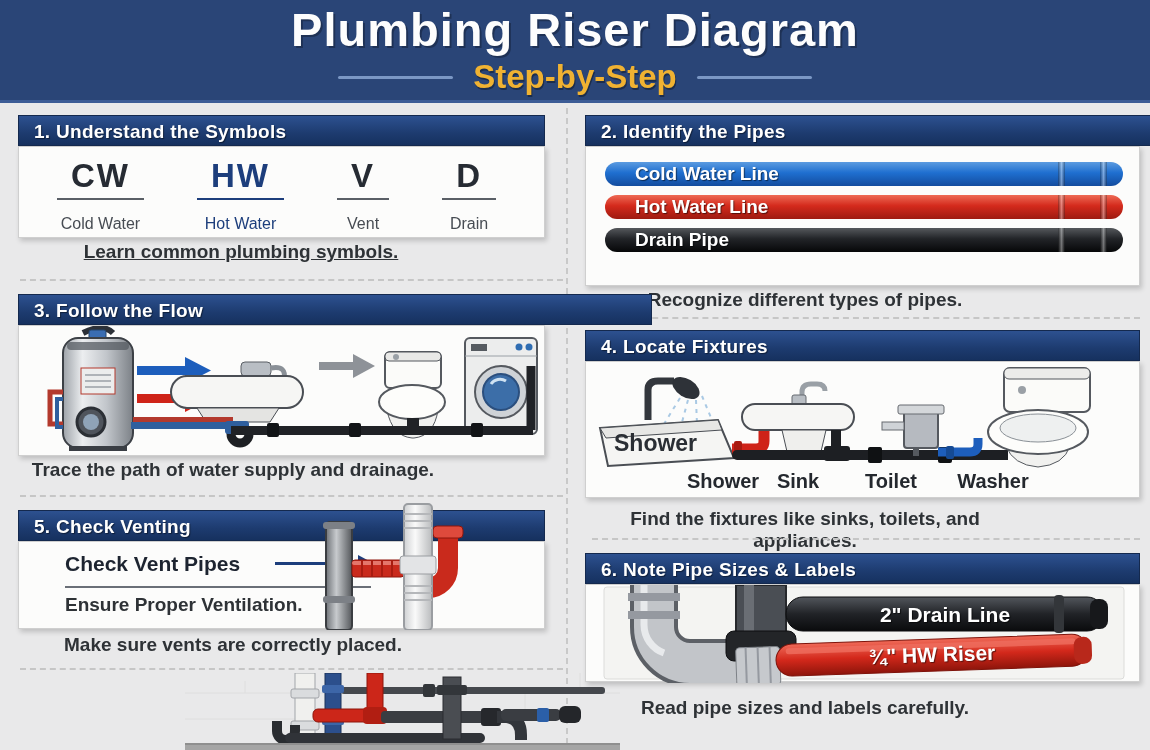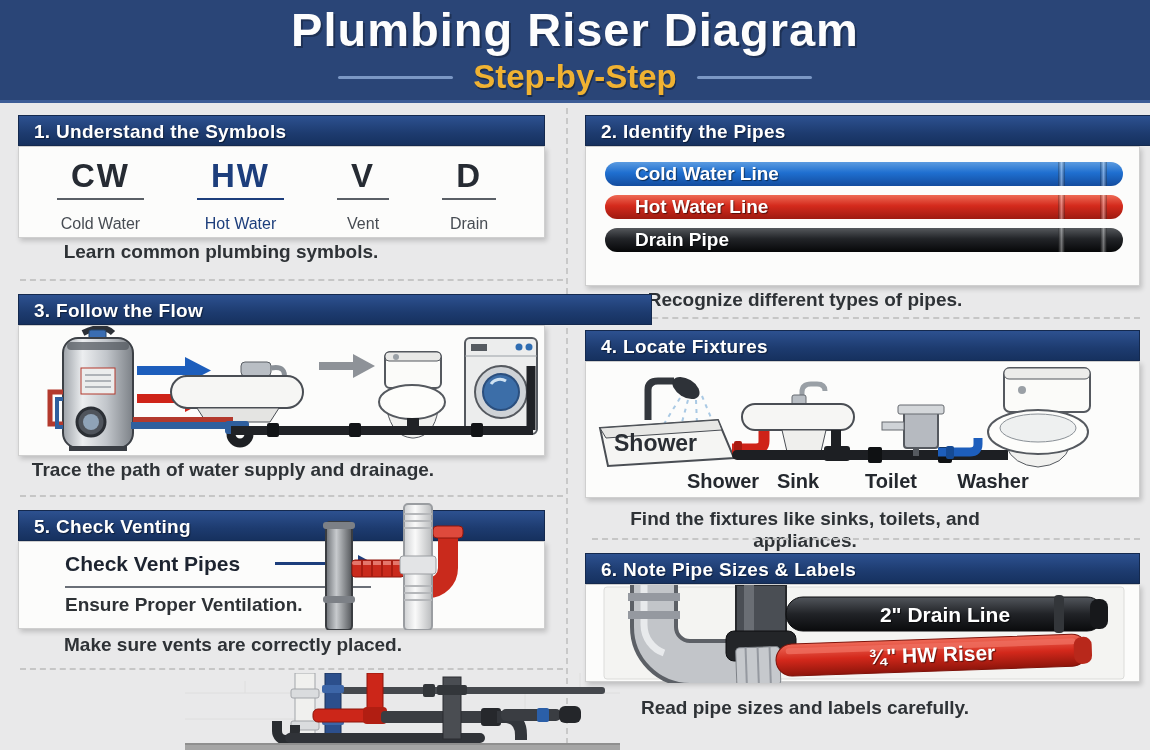--- a/index.html
+++ b/index.html
@@ -101,21 +101,21 @@
       <div class="sym">
         <span class="sym-abbr">V</span>
         <div class="sym-label">Vent</div>
       </div>
       <div class="sym">
         <span class="sym-abbr">D</span>
         <div class="sym-label">Drain</div>
       </div>
     </div>
   </div>
-  <div class="caption" style="left:6px;top:241px;width:430px;">Learn common plumbing symbols.</div>
+  <div class="caption" style="left:26px;top:241px;width:430px;text-decoration:underline;">Learn common plumbing symbols.</div>
   <div class="dash" style="left:20px;top:279px;width:543px;"></div>
 
   <div class="bar" style="left:585px;top:115px;width:664px;">
     <span>2. Identify the Pipes</span>
   </div>
   <div class="box" style="left:585px;top:146px;width:555px;height:140px;">
     <div class="pipe-stack">
       <div class="pipe pipe-cold">
         <span>Cold Water Line</span>
         <i class="j j1"></i><i class="j j2"></i>

